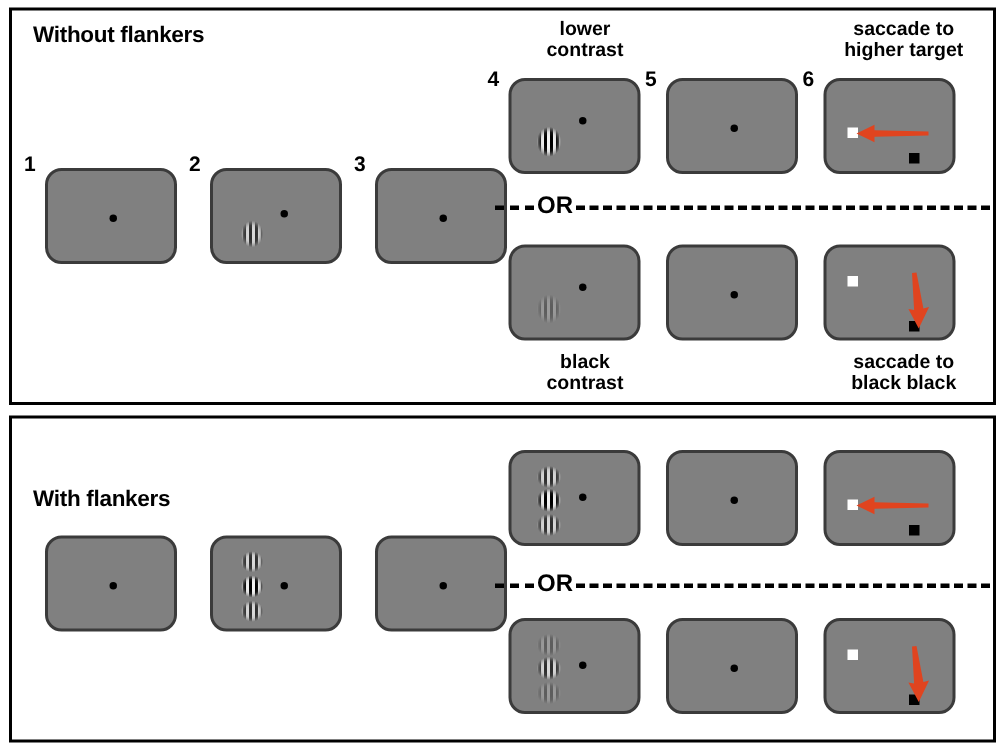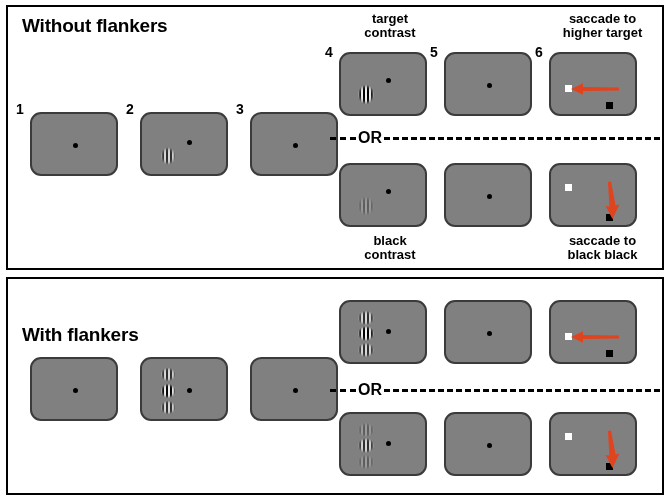--- a/index.html
+++ b/index.html
@@ -5,21 +5,21 @@
   html,body{margin:0;padding:0;background:#ffffff;}
   body{width:672px;height:500px;position:relative;
        font-family:"Liberation Sans","DejaVu Sans",sans-serif;
        -webkit-font-smoothing:antialiased;overflow:hidden;}
 
   .section{position:absolute;left:6px;width:658px;border:2px solid #000;
            background:#ffffff;box-sizing:border-box;}
   #section-without{top:5px;height:265px;}
   #section-with{top:277px;height:218px;}
 
-  .section-title{position:absolute;font-weight:bold;font-size:19px;color:#000;
+  .section-title{position:absolute;font-weight:bold;font-size:15px;color:#000;
                  letter-spacing:-0.2px;white-space:nowrap;}
 
   
   .screen{position:absolute;background:#808080;border:2px solid #3b3b3b;
           border-radius:11px;box-sizing:border-box;}
   .screen.w{width:88px;height:64px;}
 
   .fix{position:absolute;width:5px;height:5px;background:#000;border-radius:50%;}
 
   
@@ -83,21 +83,21 @@
   <div class="fix" style="left:45px;top:26px;"></div>
   <div class="grating med" style="left:16px;top:30px;width:20px;height:24px;"></div>
 </div>
 
 <div class="pnum" style="left:236px;top:101px;">3</div>
 <div class="screen w" id="f3" style="left:250px;top:112px;">
   <div class="fix" style="left:41px;top:29px;"></div>
 </div>
 
 <div class="caption" style="left:340px;top:12px;width:100px;">
-  <span>target</span><br>
+  <span>lower</span><br>
   <span>contrast</span>
 </div>
 <div class="caption" style="left:545px;top:12px;width:115px;">
   <span>saccade to</span><br>
   <span>higher  target</span>
 </div>
 
 <div class="pnum" style="left:325px;top:44px;">4</div>
 <div class="screen w" id="f4" style="left:339px;top:52px;">
   <div class="fix" style="left:45px;top:24px;"></div>

